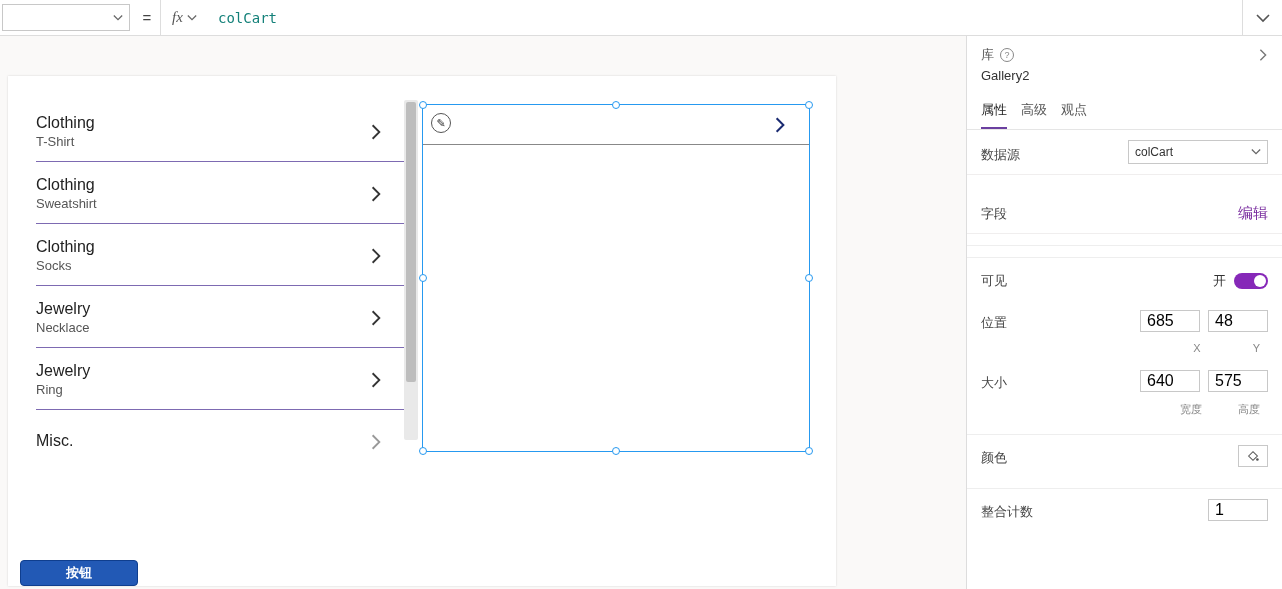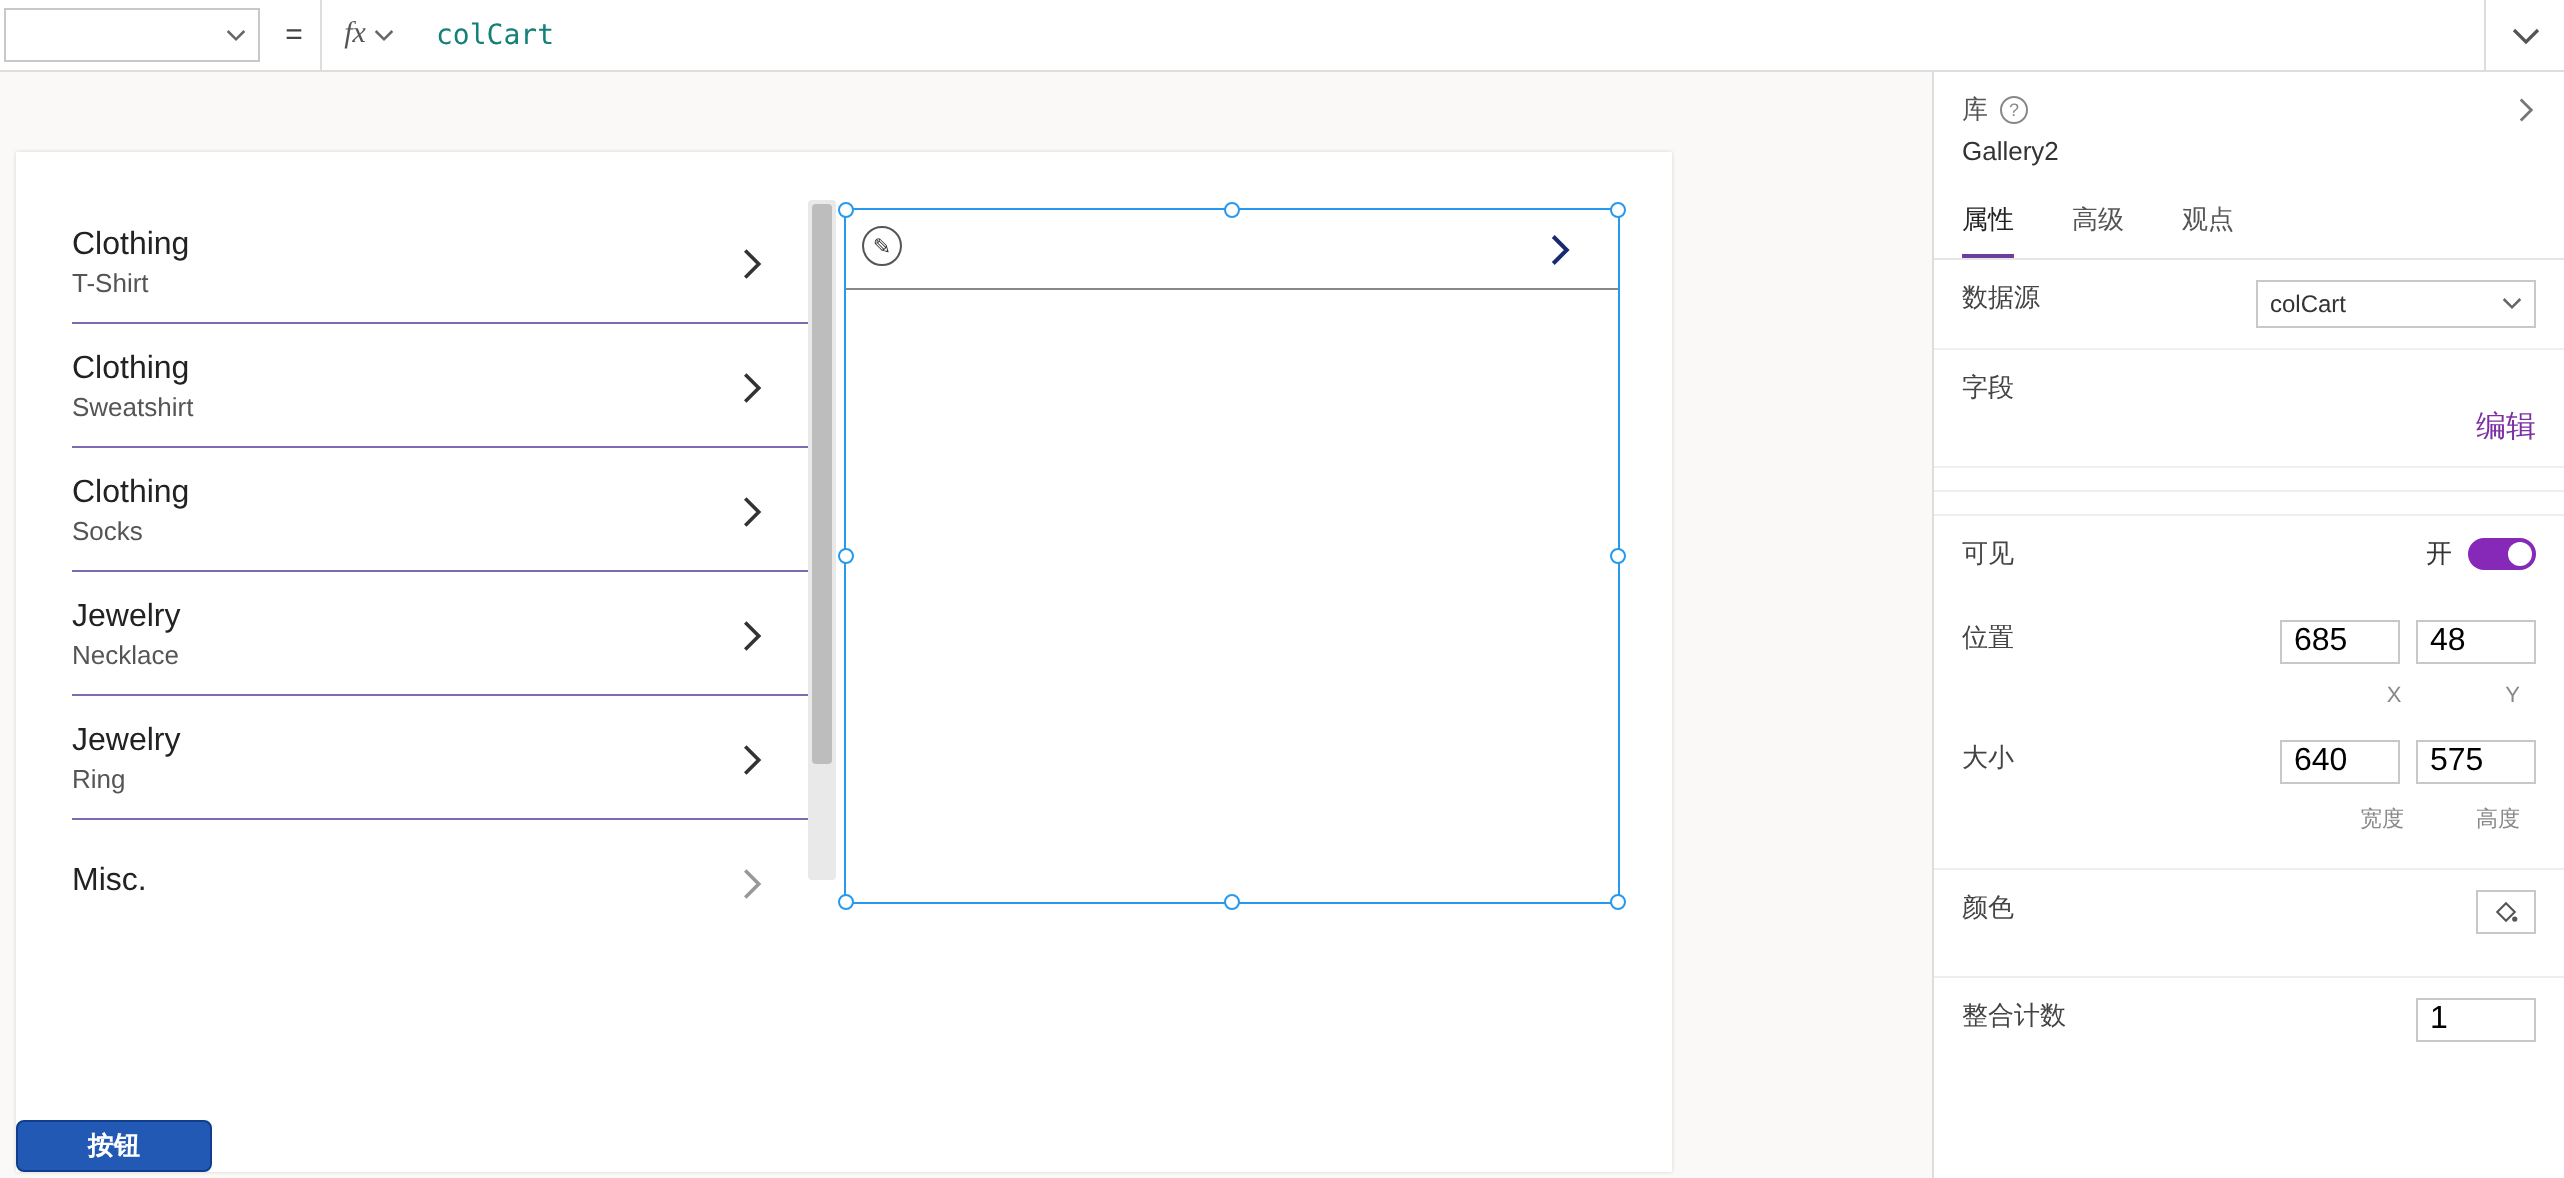--- a/index.html
+++ b/index.html
@@ -26,43 +26,43 @@
   .g1-track { height:100%; overflow:hidden; padding-right:14px; }
   .g1-item { height:62px; border-bottom:1px solid #7d6ab2; display:flex; align-items:center; justify-content:space-between; padding:6px 19px 4px 0; }
   .g1-texts { display:flex; flex-direction:column; gap:2px; }
   .g1-title { font-size:16px; color:#222; }
   .g1-sub { font-size:13px; color:#555; }
   .g1-arrow svg, .g2-arrow svg { width:18px; height:18px; }
   .scrollbar { position:absolute; right:0; top:0; width:14px; height:340px; background:#e9e9e9; border-radius:2px; }
   .thumb { position:absolute; left:2px; top:2px; width:10px; height:280px; background:#bdbdbd; border-radius:2px; }
 
   
-  .app-button { position:absolute; left:0; bottom:0; width:98px; height:26px; background:#2259b5; color:#fff; border:1px solid #0f3e8e; border-radius:4px; font-size:13px; font-weight:600; display:flex; align-items:center; justify-content:center; }
+  .app-button { position:absolute; left:12px; bottom:0; width:118px; height:26px; background:#2259b5; color:#fff; border:1px solid #0f3e8e; border-radius:4px; font-size:13px; font-weight:600; display:flex; align-items:center; justify-content:center; }
 
   
   .gallery2 { position:absolute; left:414px; top:28px; width:388px; height:348px; border:1px solid #2699f0; }
   .sel-handle { position:absolute; width:8px; height:8px; background:#fff; border:1px solid #2699f0; border-radius:50%; }
   .sh-tl{left:-4px;top:-4px}.sh-tr{right:-4px;top:-4px}.sh-bl{left:-4px;bottom:-4px}.sh-br{right:-4px;bottom:-4px}
   .sh-tm{left:calc(50% - 4px);top:-4px}.sh-bm{left:calc(50% - 4px);bottom:-4px}
   .sh-ml{left:-4px;top:calc(50% - 4px)}.sh-mr{right:-4px;top:calc(50% - 4px)}
   .g2-template { height:40px; border-bottom:1px solid #888; display:flex; align-items:center; justify-content:flex-end; padding:0 20px; position:relative; }
   .pencil-badge { position:absolute; left:8px; top:8px; width:20px; height:20px; border:1.5px solid #555; border-radius:50%; display:flex; align-items:center; justify-content:center; font-size:11px; background:#fff; }
 
   
   .props { width:316px; border-left:1px solid #ddd; display:flex; flex-direction:column; background:#fff; font-size:13px; }
   .props-header { padding:10px 14px 6px 14px; display:flex; flex-direction:column; gap:4px; position:relative; }
   .props-title-row { display:flex; align-items:center; gap:6px; color:#555; }
   .help-circ { width:14px; height:14px; border:1px solid #888; border-radius:50%; font-size:9px; display:flex; align-items:center; justify-content:center; color:#888; }
   .ctrl-name { font-size:13px; color:#333; }
   .collapse-chev { position:absolute; right:12px; top:12px; }
-  .tabs { display:flex; gap:29px; padding:6px 28px 0 14px; border-bottom:1px solid #e5e5e5; }
+  .tabs { display:flex; gap:14px; padding:6px 28px 0 14px; border-bottom:1px solid #e5e5e5; }
   .tab { padding:6px 0 8px 0; font-size:13px; color:#555; }
   .tab.active { color:#222; border-bottom:2px solid #6b3fa0; }
   .prop-rows { flex:1; overflow:auto; }
-  .prow { display:flex; align-items:flex-start; justify-content:space-between; padding:10px 14px; border-bottom:1px solid #f0eeee; min-height:42px;gap:28px; }
+  .prow { display:flex; align-items:flex-end; justify-content:space-between; padding:10px 14px; border-bottom:1px solid #f0eeee; min-height:42px;gap:28px; }
   .prow.nb { border-bottom:none; }
   .prow .label { color:#444; }
   .prow .val { display:flex; align-items:center; gap:8px; }
   .dd { height:24px; border:1px solid #c8c8c8; background:#fff; display:flex; align-items:center; justify-content:space-between; padding:0 6px; font-size:12px; gap:6px; min-width:140px; }
   .link { color:#7b2fa0; font-size:15px;margin-top:19px; }
   .toggle { width:34px; height:16px; background:#8628b8; border-radius:10px; position:relative; }
   .toggle .dot{ position:absolute; right:2px; top:2px; width:12px; height:12px; background:#fff; border-radius:50%; }
   .num-in { width:60px; height:22px; border:1px solid #c8c8c8; padding:0 6px; font-size:16px; }
   .sublabels { display:flex; gap:52px; justify-content:flex-end; padding:0 22px 6px 0; font-size:11px; color:#888; }
   .color-swatch { width:30px; height:22px; border:1px solid #c8c8c8; display:flex; align-items:center; justify-content:center; }

